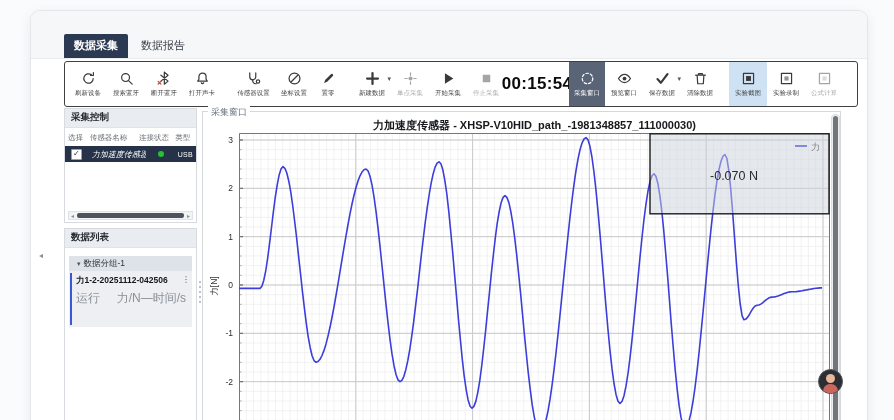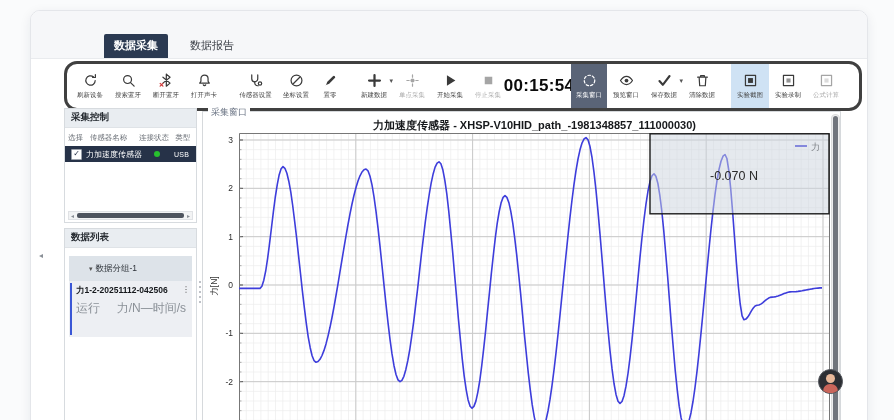--- a/index.html
+++ b/index.html
@@ -2,26 +2,26 @@
 <html><head>
 <meta charset="utf-8">
 <style>
   html,body{margin:0;padding:0;width:894px;height:420px;overflow:hidden;
     font-family:"Liberation Sans",sans-serif;background:#f7f8fa;}
   .page{position:relative;width:894px;height:420px;background:#fafbfc;}
   .window{position:absolute;left:30px;top:10px;width:836px;height:430px;background:#fff;
     border:1px solid #e4e6ea;border-radius:10px;box-shadow:0 3px 12px rgba(25,35,60,.08);overflow:hidden;}
   
   .titlebar{position:relative;height:47px;background:#f6f7f9;border-bottom:1px solid #e9ebee;}
-  .tabs{position:absolute;left:33px;bottom:0;display:flex;gap:12px;margin-left:40px;}
+  .tabs{position:absolute;left:33px;bottom:0;display:flex;gap:3px;}
   .tab{padding:4px 10px 5px;font-size:11px;color:#3a3f46;border-radius:2px 2px 0 0;}
   .tab.active{background:#2b3a52;color:#fff;font-weight:bold;}
   
   .toolbar{position:absolute;left:33px;top:50px;width:784px;height:44px;background:#fff;
-    border:3px solid #404040;border-radius:13px;display:flex;align-items:stretch;padding:0 4px;}
+    border:1px solid #404040;border-radius:3px;display:flex;align-items:stretch;padding:0 4px;}
   .tb-item{width:38px;display:flex;flex-direction:column;align-items:center;justify-content:center;
     gap:2px;position:relative;color:#3a3a3a;}
   .tb-item.w5{width:44px}.tb-item.w2{width:30px}
   .tb-item.disabled{opacity:.45}
   .tb-item.dark{background:#5a6477;color:#fff;width:36px;}
   .tb-item.dark .lbl{color:#fff}
   .tb-item.hl{background:#cfe2f4;}
   .tb-item svg{width:15px;height:15px;display:block;}
   .tb-item .lbl{font-size:7px;color:#444;white-space:nowrap;transform:scale(.92);}
   .tb-gap{width:10px;flex:none;}
@@ -42,22 +42,22 @@
     padding:0 3px;}
   .cbx{width:9px;height:9px;background:#fff;border:1px solid #9aa0aa;border-radius:1px;color:#1d2840;
     font-size:8px;line-height:8px;text-align:center;margin-left:3px;}
   .dot{width:6px;height:6px;border-radius:50%;margin-left:12px;}
   .usb{font-size:7px;letter-spacing:.3px;}
   .hscroll{position:absolute;bottom:2px;left:3px;right:3px;height:9px;background:#f2f3f4;
     border:1px solid #e0e2e5;display:flex;align-items:center;box-sizing:border-box;}
   .harrow{font-size:5px;color:#8a8f96;width:7px;text-align:center;}
   .hthumb{height:5px;background:#4e545e;border-radius:2px;flex:1;margin:0 1px;}
   .panel-datalist{top:217px;height:213px;}
-  .grp{margin:8px 4px 0;height:25px;background:#dde3e9;display:flex;align-items:center;gap:3px;
-    padding:0 20px;font-size:8.5px;color:#2d3238;}
+  .grp{margin:8px 4px 0;height:15px;background:#dde3e9;display:flex;align-items:center;gap:3px;
+    padding:0 8px;font-size:8.5px;color:#2d3238;}
   .grp .tri{font-size:7px;color:#555;}
   .ditem{margin:0 4px;background:#edeff3;position:relative;padding:4px 6px 20px 7px;}
   .ditem .bar{position:absolute;left:1px;top:2px;bottom:2px;width:2px;background:#3a57d6;}
   .ditem .ttl{font-size:8.5px;font-weight:bold;color:#15181c;white-space:nowrap;}
   .ditem .sub{display:flex;justify-content:space-between;font-size:12px;color:#8a9097;margin-top:3px;}
   .ditem .menu{position:absolute;right:2px;top:4px;font-size:8px;color:#444;}
   .splitter{position:absolute;left:167px;top:270px;width:4px;height:26px;}
   .splitter i{display:block;width:2px;height:2px;border-radius:50%;background:#a8adb4;margin:0 auto 3px;}
   
   .chart-frame{position:absolute;left:171px;top:100px;width:637px;height:340px;
@@ -262,21 +262,21 @@
       <div class="panel-h">采集控制</div>
       <div class="tbl-h">
           <span class="c1">选择</span>
           <span class="c2">传感器名称</span>
           <span class="c3">连接状态</span>
           <span class="c4">类型</span>
         </div>
       <div>
           <div class="srow">
             <span class="cbx">✓</span>
-            <span style="margin-left: 4px; width: 56px; white-space: nowrap; overflow: hidden;">力加速度传感器</span>
+            <span style="margin-left: 10px; width: 56px; white-space: nowrap; overflow: hidden; font-style: italic;">力加速度传感器</span>
             <span class="dot" style="background: rgb(39, 192, 46);"></span>
             <span class="usb" style="margin-left: 14px;">USB</span>
           </div>
         </div>
       <div class="hscroll">
         <span class="harrow">◄</span>
         <span class="hthumb"></span>
         <span class="harrow">►</span>
       </div>
     </div>

